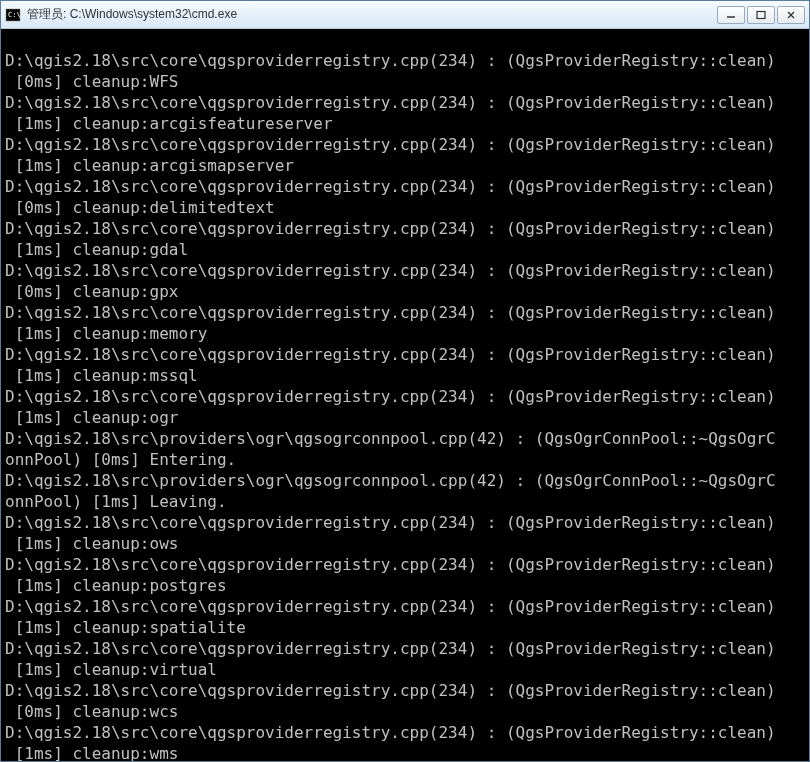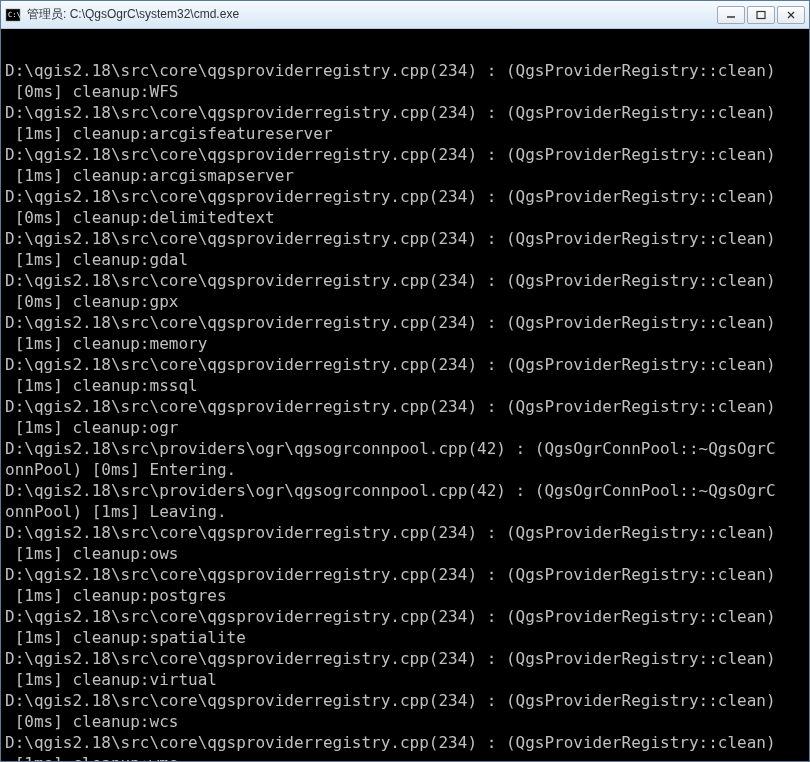--- a/index.html
+++ b/index.html
@@ -51,39 +51,39 @@
       cursor: pointer;
     }
     .win-btn svg { width: 12px; height: 10px; }
     .terminal {
       flex: 1;
       background: #000;
       color: #c0c0c0;
       font-family: "NSimSun", "SimSun", "Consolas", monospace;
       font-size: 16px;
       line-height: 21px;
-      padding: 10px 4px;
+      padding: 0 4px;
       overflow: hidden;
       white-space: pre;
       letter-spacing: 0px;
     }
     .terminal .line { white-space: pre; }
   </style>
 </head>
 <body>
 
 <div class="window">
   <div class="title-bar">
     <span class="title-icon">
       <svg viewBox="0 0 16 16">
         <rect x="1" y="2" width="14" height="12" fill="#000" stroke="#888" stroke-width="0.5"></rect>
         <text x="3" y="10" font-size="7" fill="#fff" font-family="monospace">C:\</text>
       </svg>
     </span>
-    <span class="title-text">管理员: C:\QgsOgrC\system32\cmd.exe</span>
+    <span class="title-text">管理员: C:\Windows\system32\cmd.exe</span>
     <div class="win-controls">
       <div class="win-btn">
         <svg viewBox="0 0 12 10">
             <line x1="2" y1="7" x2="10" y2="7" stroke="#333" stroke-width="1.5"></line>
           </svg>
       </div>
       <div class="win-btn">
         <svg viewBox="0 0 12 10">
             <rect x="2" y="1.5" width="8" height="7" fill="none" stroke="#333" stroke-width="1.2"></rect>
           </svg>

